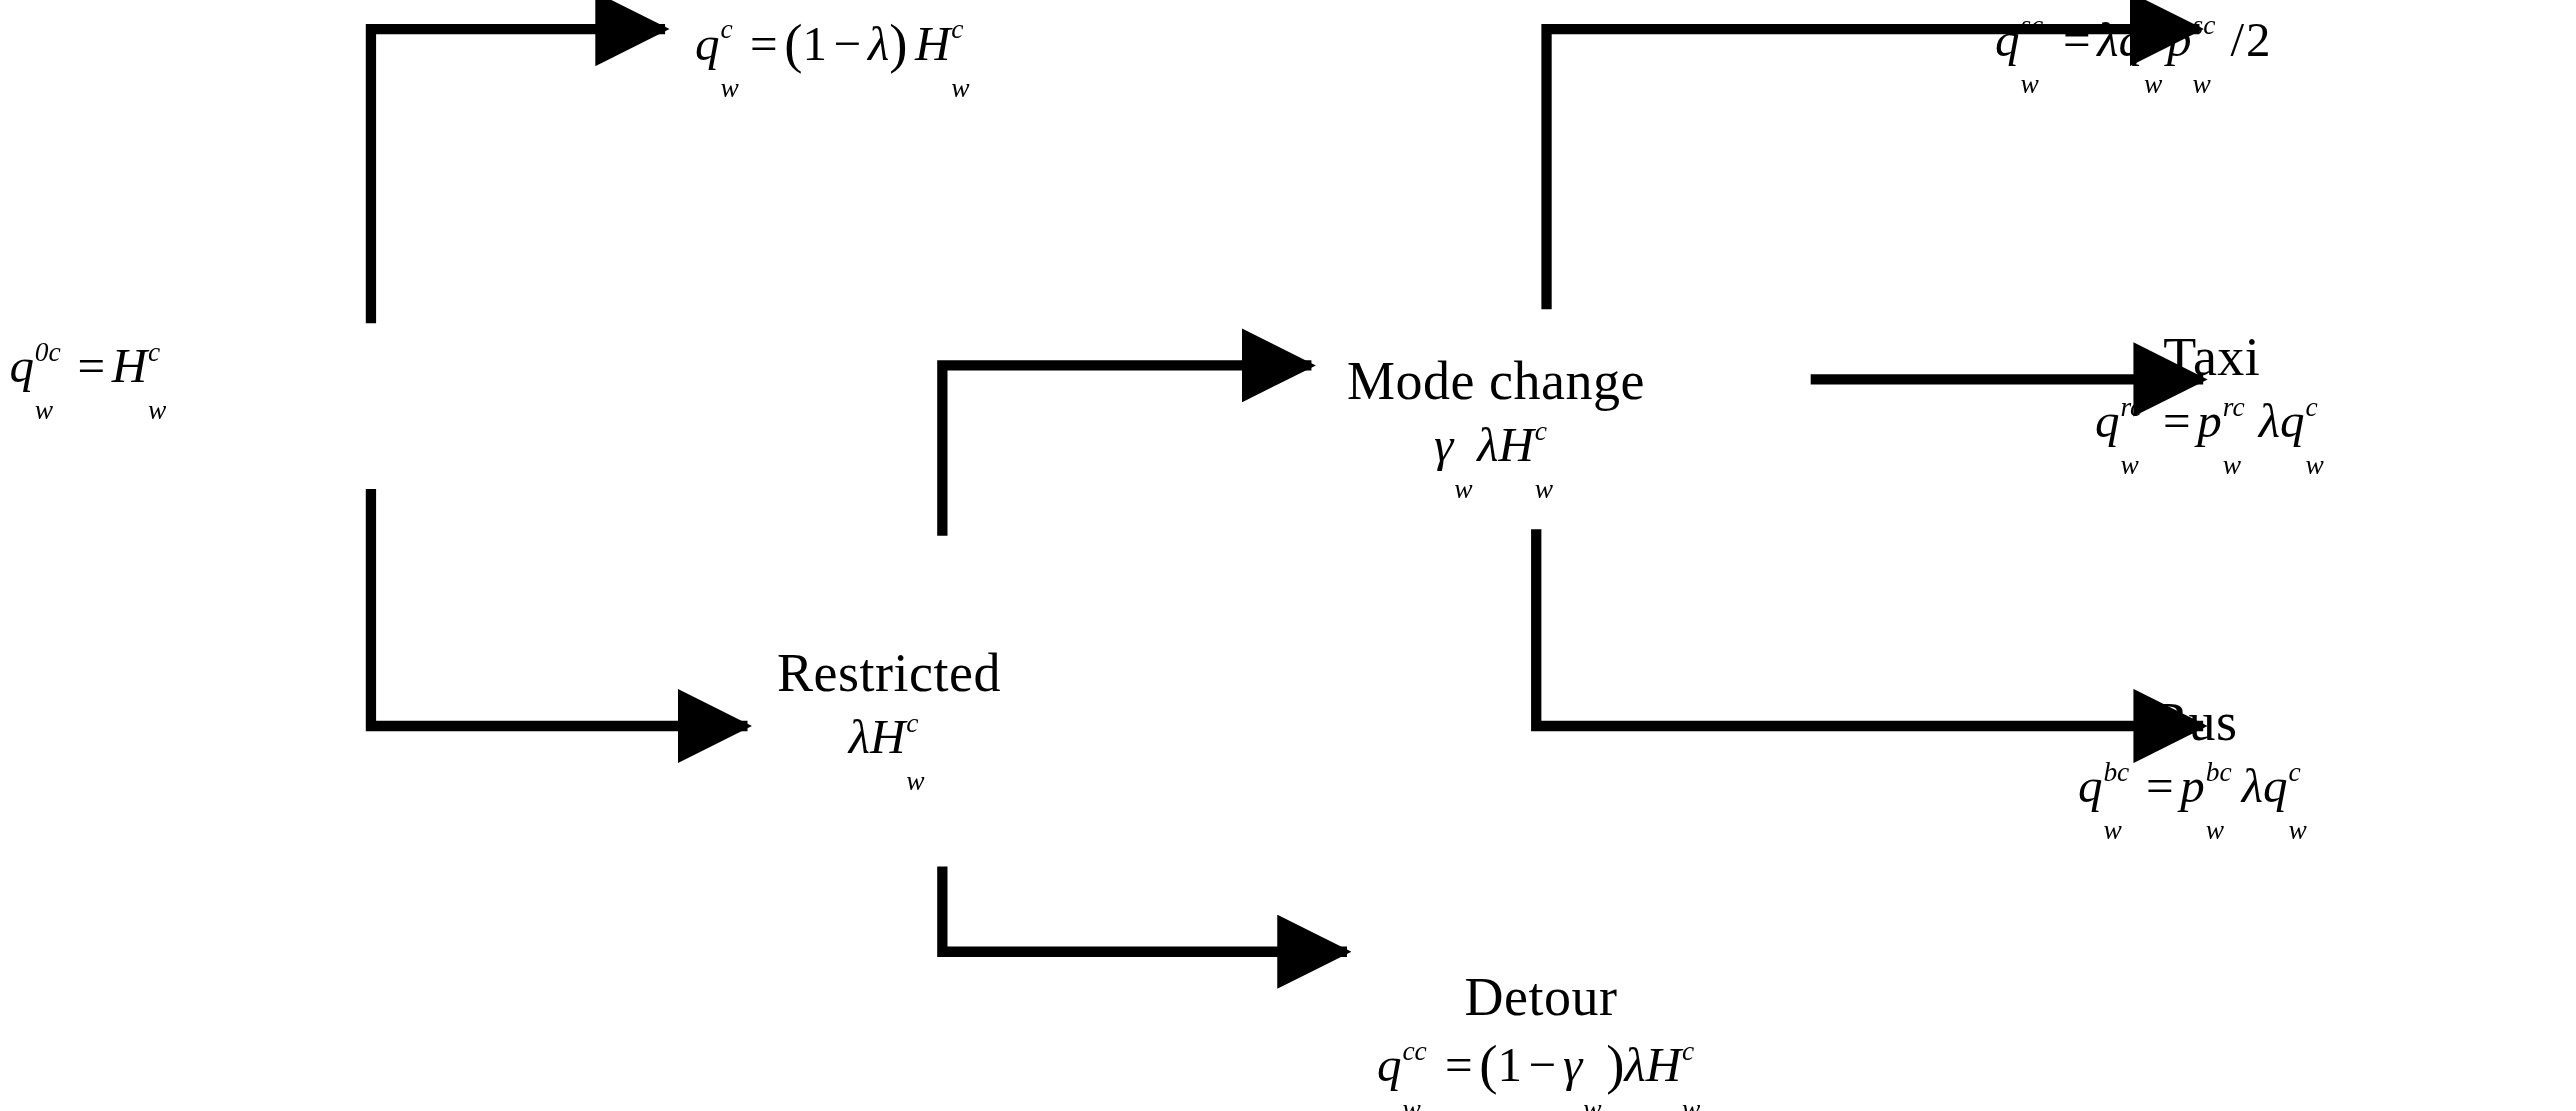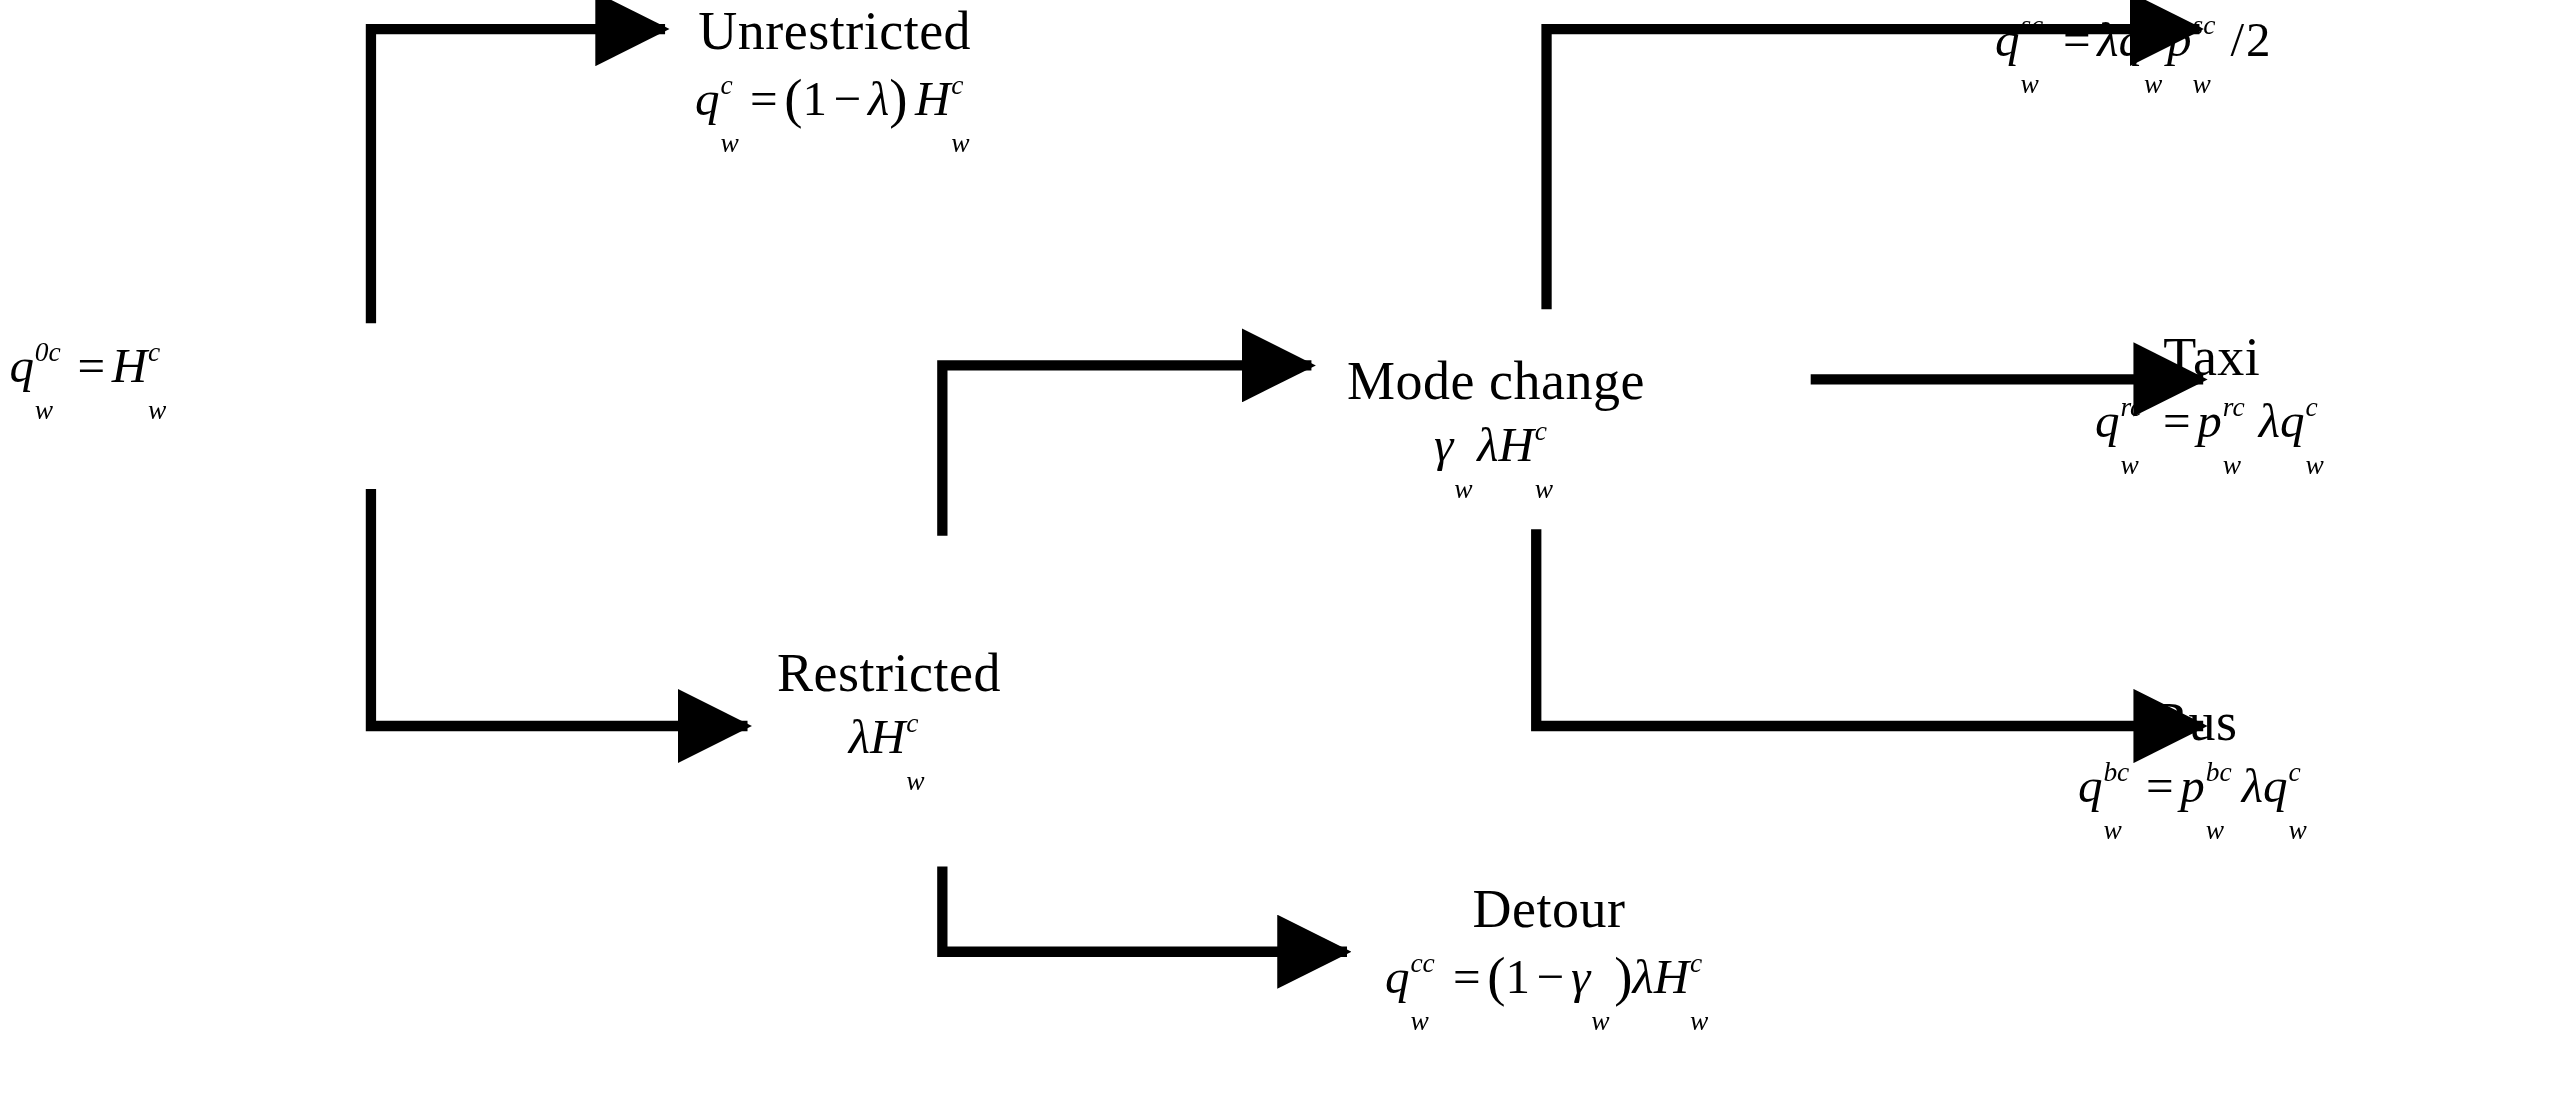--- a/index.html
+++ b/index.html
@@ -87,21 +87,21 @@
   .slash { font-style: normal; padding: 0 1.9px; }
 
   
   #node-demand      { left: 9.4px;   top: 330px; }
   #node-unrestricted{ left: 695px;  top: 3.7px;   }
   #node-restricted  { left: 777px;  top: 646px; }
   #node-modechange  { left: 1347px; top: 328px; margin-top: 26px; }
   #node-ce          { left: 1995px; top: 3.7px;   }
   #node-taxi        { left: 2075px; top: 330px; margin-left: 20px; }
   #node-bus         { left: 2078px; top: 695px; text-align: center; }
-  #node-detour      { left: 1377px; top: 882px; margin-left: 8px; }
+  #node-detour      { left: 1377px; top: 970px; }
 </style>
 </head>
 <body>
 
 <div id="stage">
 
   <svg id="connectors" viewBox="0 0 2750 1187" width="2576" height="1112" xmlns="http://www.w3.org/2000/svg">
     <defs>
       <marker id="ah" viewBox="0 0 10 10" refX="9.4" refY="5" markerWidth="7.2" markerHeight="7.2" orient="auto-start-reverse">
         <path d="M 0 0 L 10 5 L 0 10 z" fill="#000000"></path>
@@ -123,21 +123,20 @@
     <path d="M 1640 565 L 1640 775 L 2352 775" fill="none" stroke="#000000" stroke-width="11" stroke-linecap="butt" stroke-linejoin="miter" marker-end="url(#ah)"></path>
   </svg>
 
   <div class="node" id="node-demand">
     <div class="formula">
       <span class="it">q</span><span class="ss"><span class="sup">0c</span><span class="sub">w</span></span><span class="ss-pad2"></span><span class="op">=</span><span class="it">H</span><span class="ss"><span class="sup">c</span><span class="sub">w</span></span><span class="ss-pad1"></span>
     </div>
   </div>
 
   <div class="node" id="node-unrestricted">
-    <div class="node-label">Unrestricted</div>
     <div class="formula">
       <span class="it">q</span><span class="ss"><span class="sup">c</span><span class="sub">w</span></span><span class="ss-pad1"></span><span class="op">=</span><span class="paren">(</span><span class="up">1</span><span class="op">−</span><span class="it">λ</span><span class="paren">)</span><span class="thin"></span><span class="it">H</span><span class="ss"><span class="sup">c</span><span class="sub">w</span></span><span class="ss-pad1"></span>
     </div>
   </div>
 
   <div class="node" id="node-restricted">
     <div class="node-label">Restricted</div>
     <div class="formula">
       <span class="it">λ</span><span class="it">H</span><span class="ss"><span class="sup">c</span><span class="sub">w</span></span><span class="ss-pad1"></span>
     </div>

